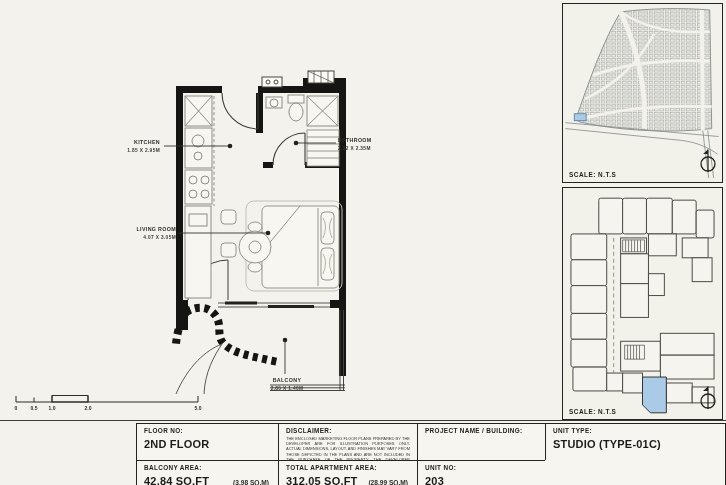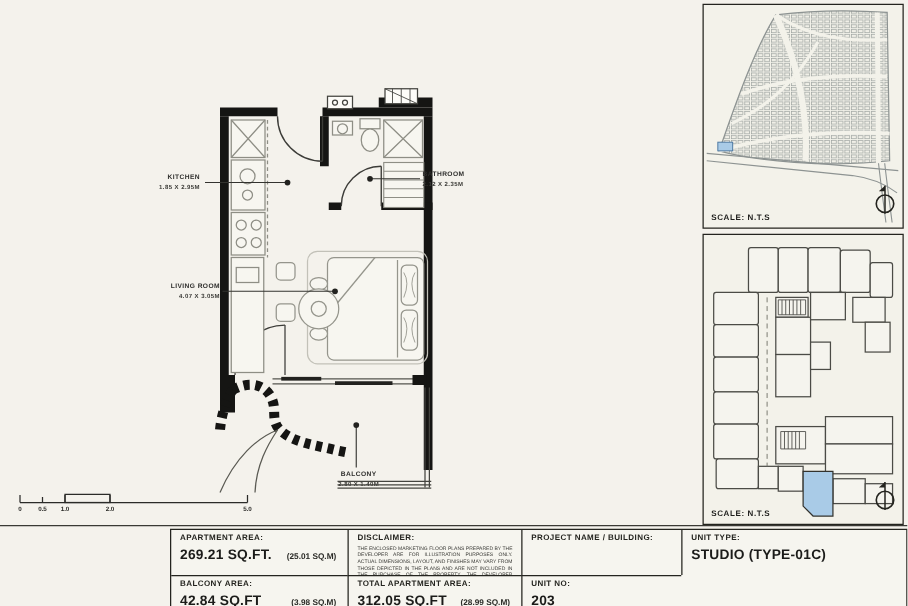--- a/index.html
+++ b/index.html
@@ -280,25 +280,22 @@
       <circle cx="9" cy="16" r="7" fill="none" stroke="#24241f" stroke-width="1.3"></circle>
       <path d="M9 1.5 L4 6 L9 6 Z" fill="#24241f"></path>
     </svg>
   </span>
 </div>
 
 <div class="sheet-split"></div>
 
 <div class="tb">
   <div class="cell">
-    <div class="tb-label">APARTMENT AREA:</div>
-    <div class="val-row">
-      <span class="tb-value">269.21 SQ.FT.</span>
-      <span class="tb-sub">(25.01 SQ.M)</span>
-    </div>
+    <div class="tb-label">FLOOR NO:</div>
+    <div class="tb-value">2ND FLOOR</div>
   </div>
   <div class="cell">
     <div class="tb-label">DISCLAIMER:</div>
     <div class="disc">THE ENCLOSED MARKETING FLOOR PLANS PREPARED BY THE DEVELOPER ARE FOR ILLUSTRATION PURPOSES ONLY. ACTUAL DIMENSIONS, LAYOUT, AND FINISHES MAY VARY FROM THOSE DEPICTED IN THE PLANS AND ARE NOT INCLUDED IN THE PURCHASE OF THE PROPERTY. THE DEVELOPER RESERVES THE RIGHT TO MAKE MODIFICATIONS, REVISIONS, AND CHANGES TO THE FLOOR PLANS, SPECIFICATIONS, AND FEATURES WITHOUT PRIOR NOTICE.</div>
   </div>
   <div class="cell">
     <div class="tb-label">PROJECT NAME / BUILDING:</div>
   </div>
   <div class="cell">
     <div class="tb-label">UNIT TYPE:</div>

